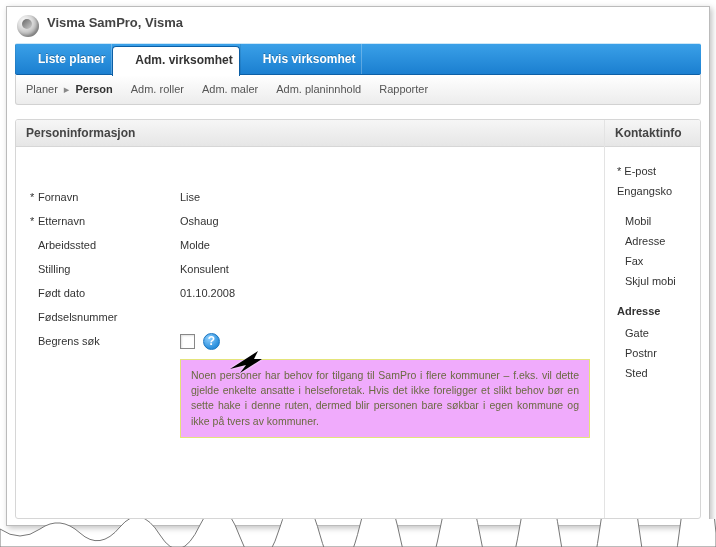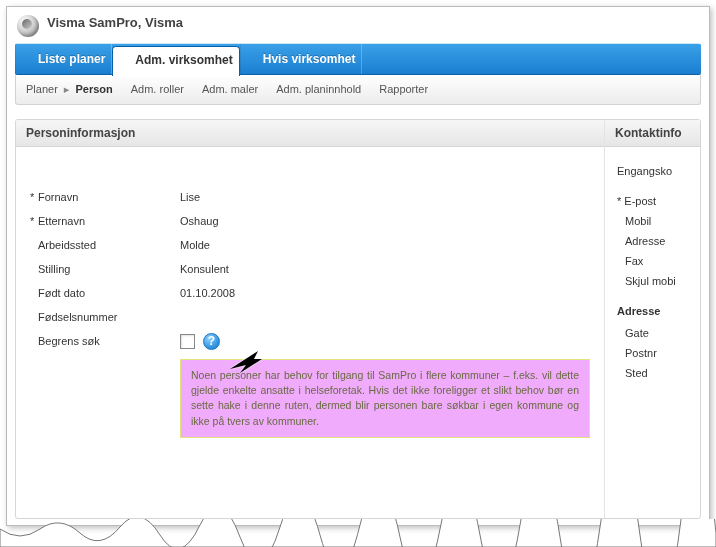--- a/index.html
+++ b/index.html
@@ -276,22 +276,22 @@
             <polygon points="2,22 30,4 26,12 34,12 12,26 18,18" fill="#000"></polygon>
           </svg>
         </div>
 
       </div>
     </div>
 
     <div class="rightcol">
       <div class="colhead">Kontaktinfo</div>
       <div class="rlist">
+        <div class="item">* <span>E-post</span></div>
         <div class="item first">Engangsko</div>
-        <div class="item">* <span>E-post</span></div>
         <div class="item"><span style="display:inline-block;width:8px"></span><span>Mobil</span></div>
         <div class="item"><span style="display:inline-block;width:8px"></span><span>Adresse</span></div>
         <div class="item"><span style="display:inline-block;width:8px"></span><span>Fax</span></div>
         <div class="item"><span style="display:inline-block;width:8px"></span><span>Skjul mobi</span></div>
         <div class="subhead">Adresse</div>
         <div class="item"><span style="display:inline-block;width:8px"></span><span>Gate</span></div>
         <div class="item"><span style="display:inline-block;width:8px"></span><span>Postnr</span></div>
         <div class="item"><span style="display:inline-block;width:8px"></span><span>Sted</span></div>
       </div>
     </div>

